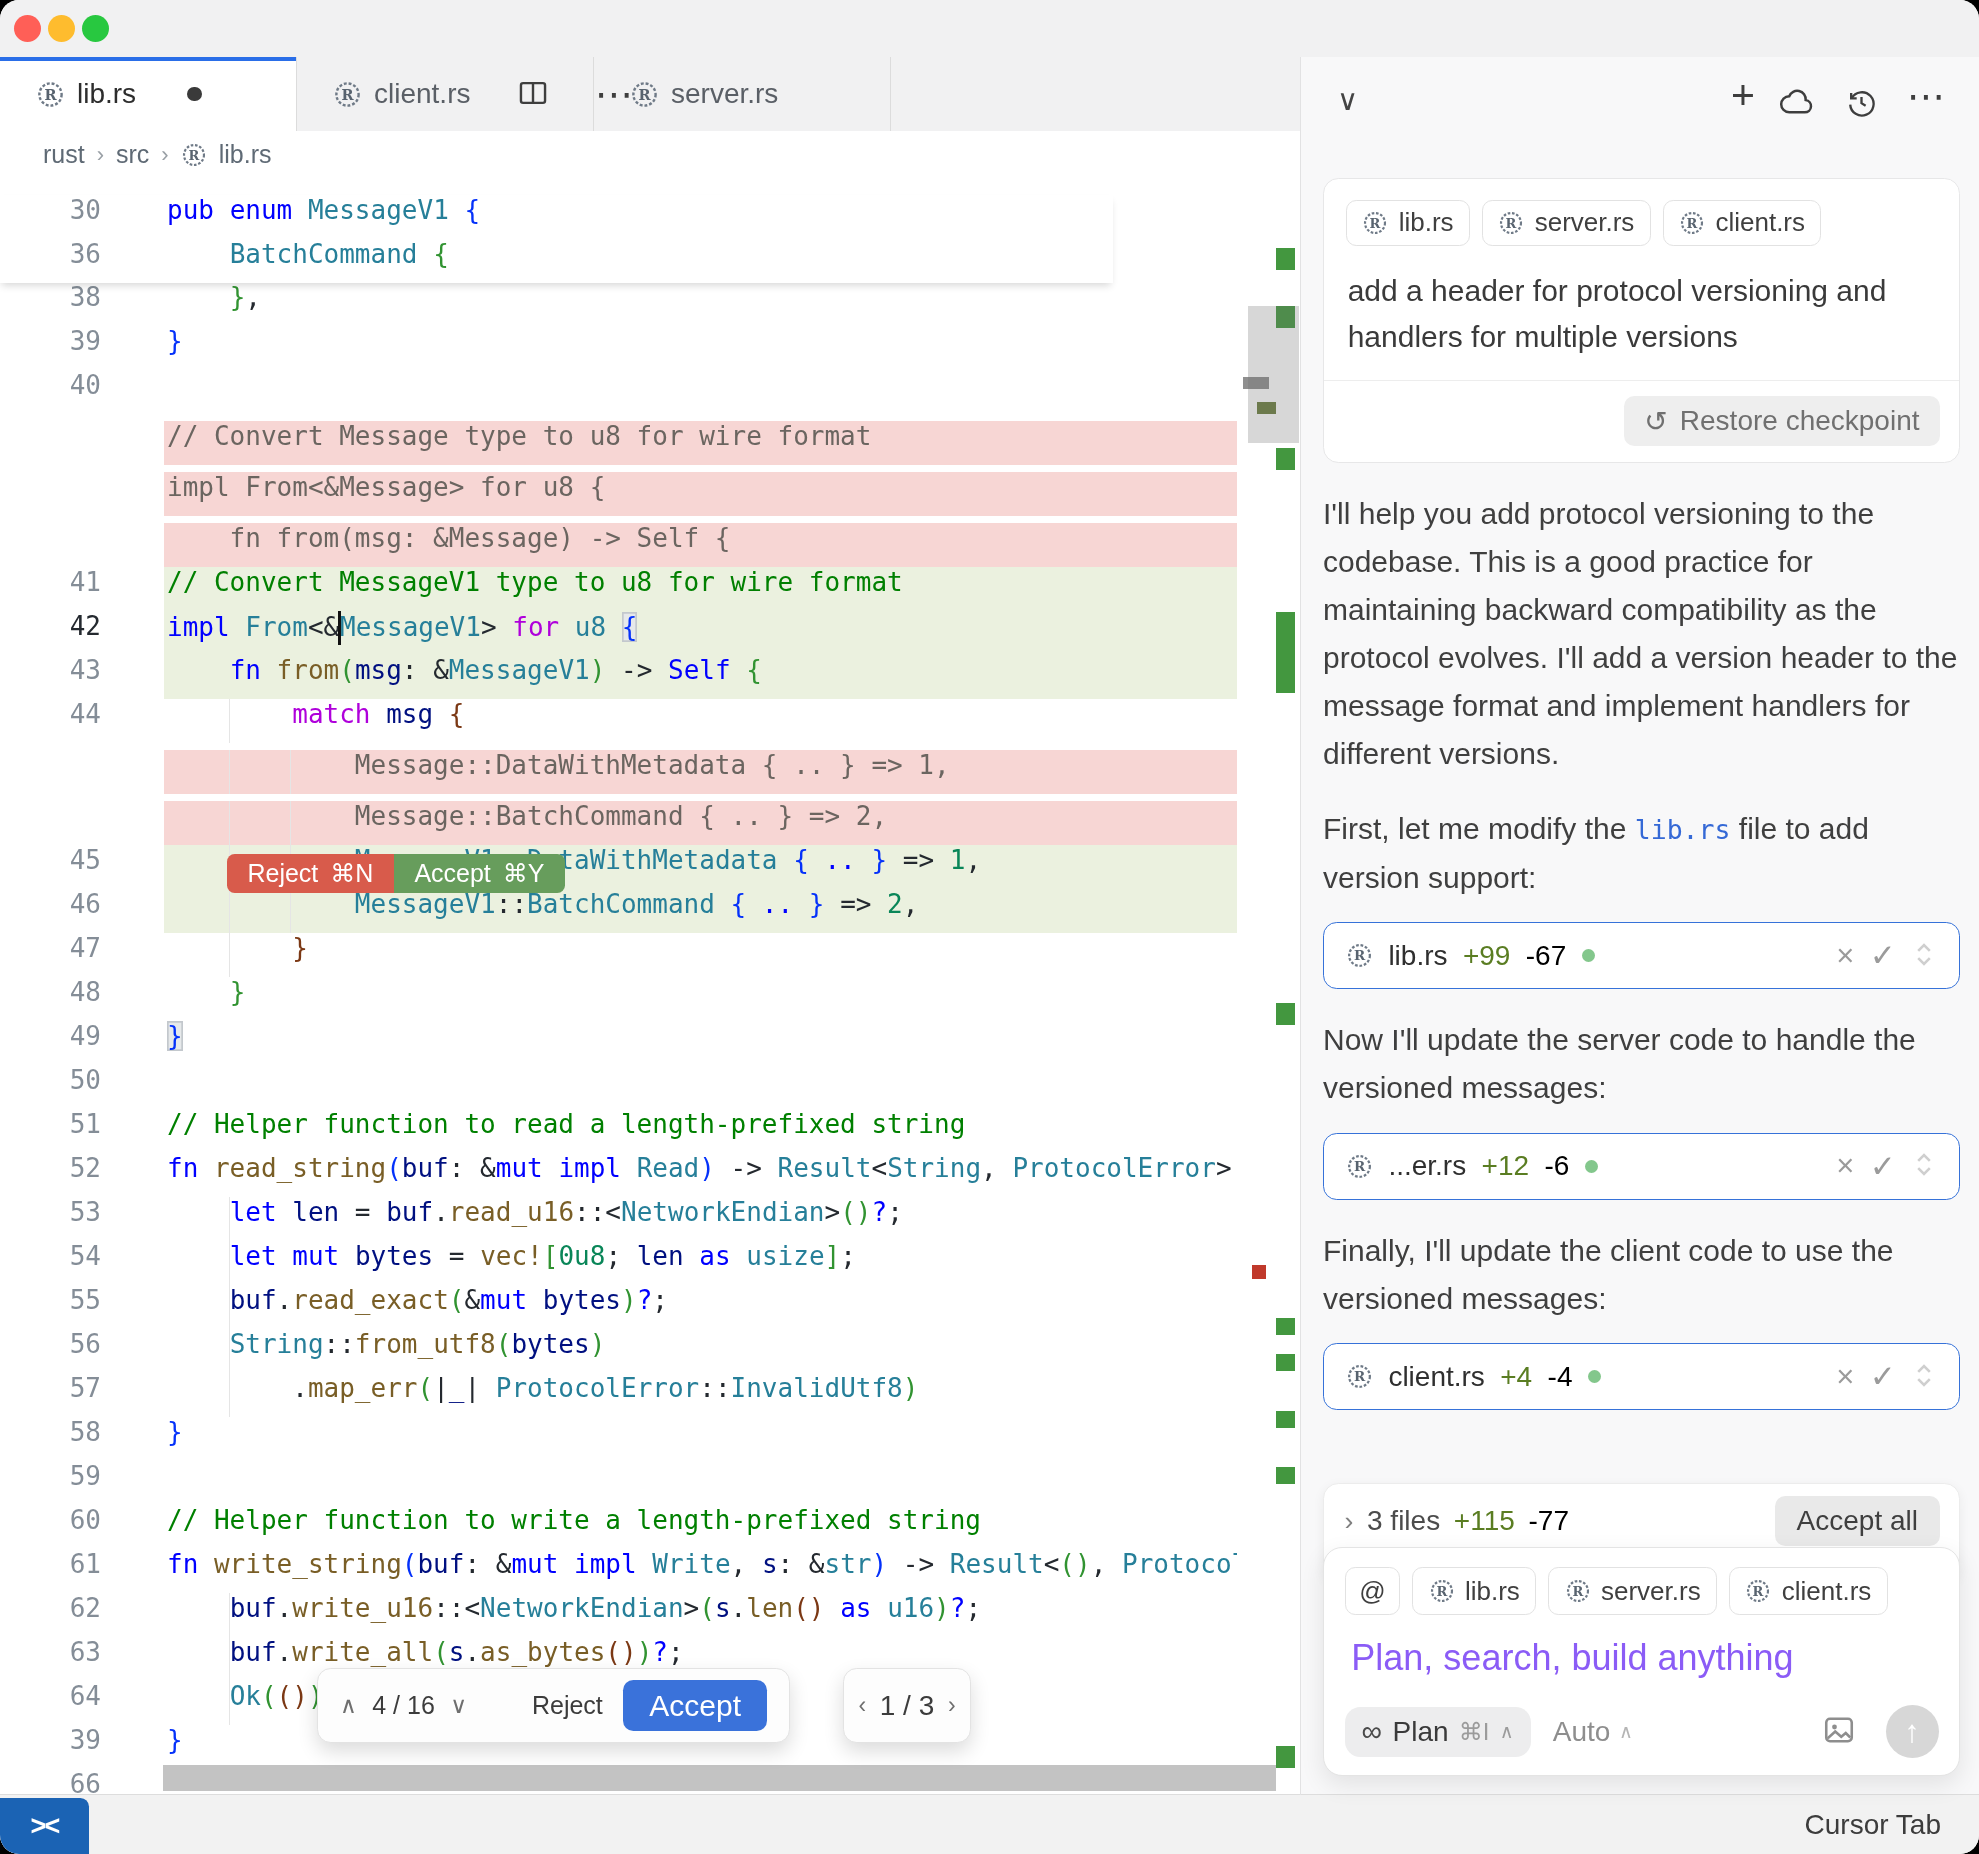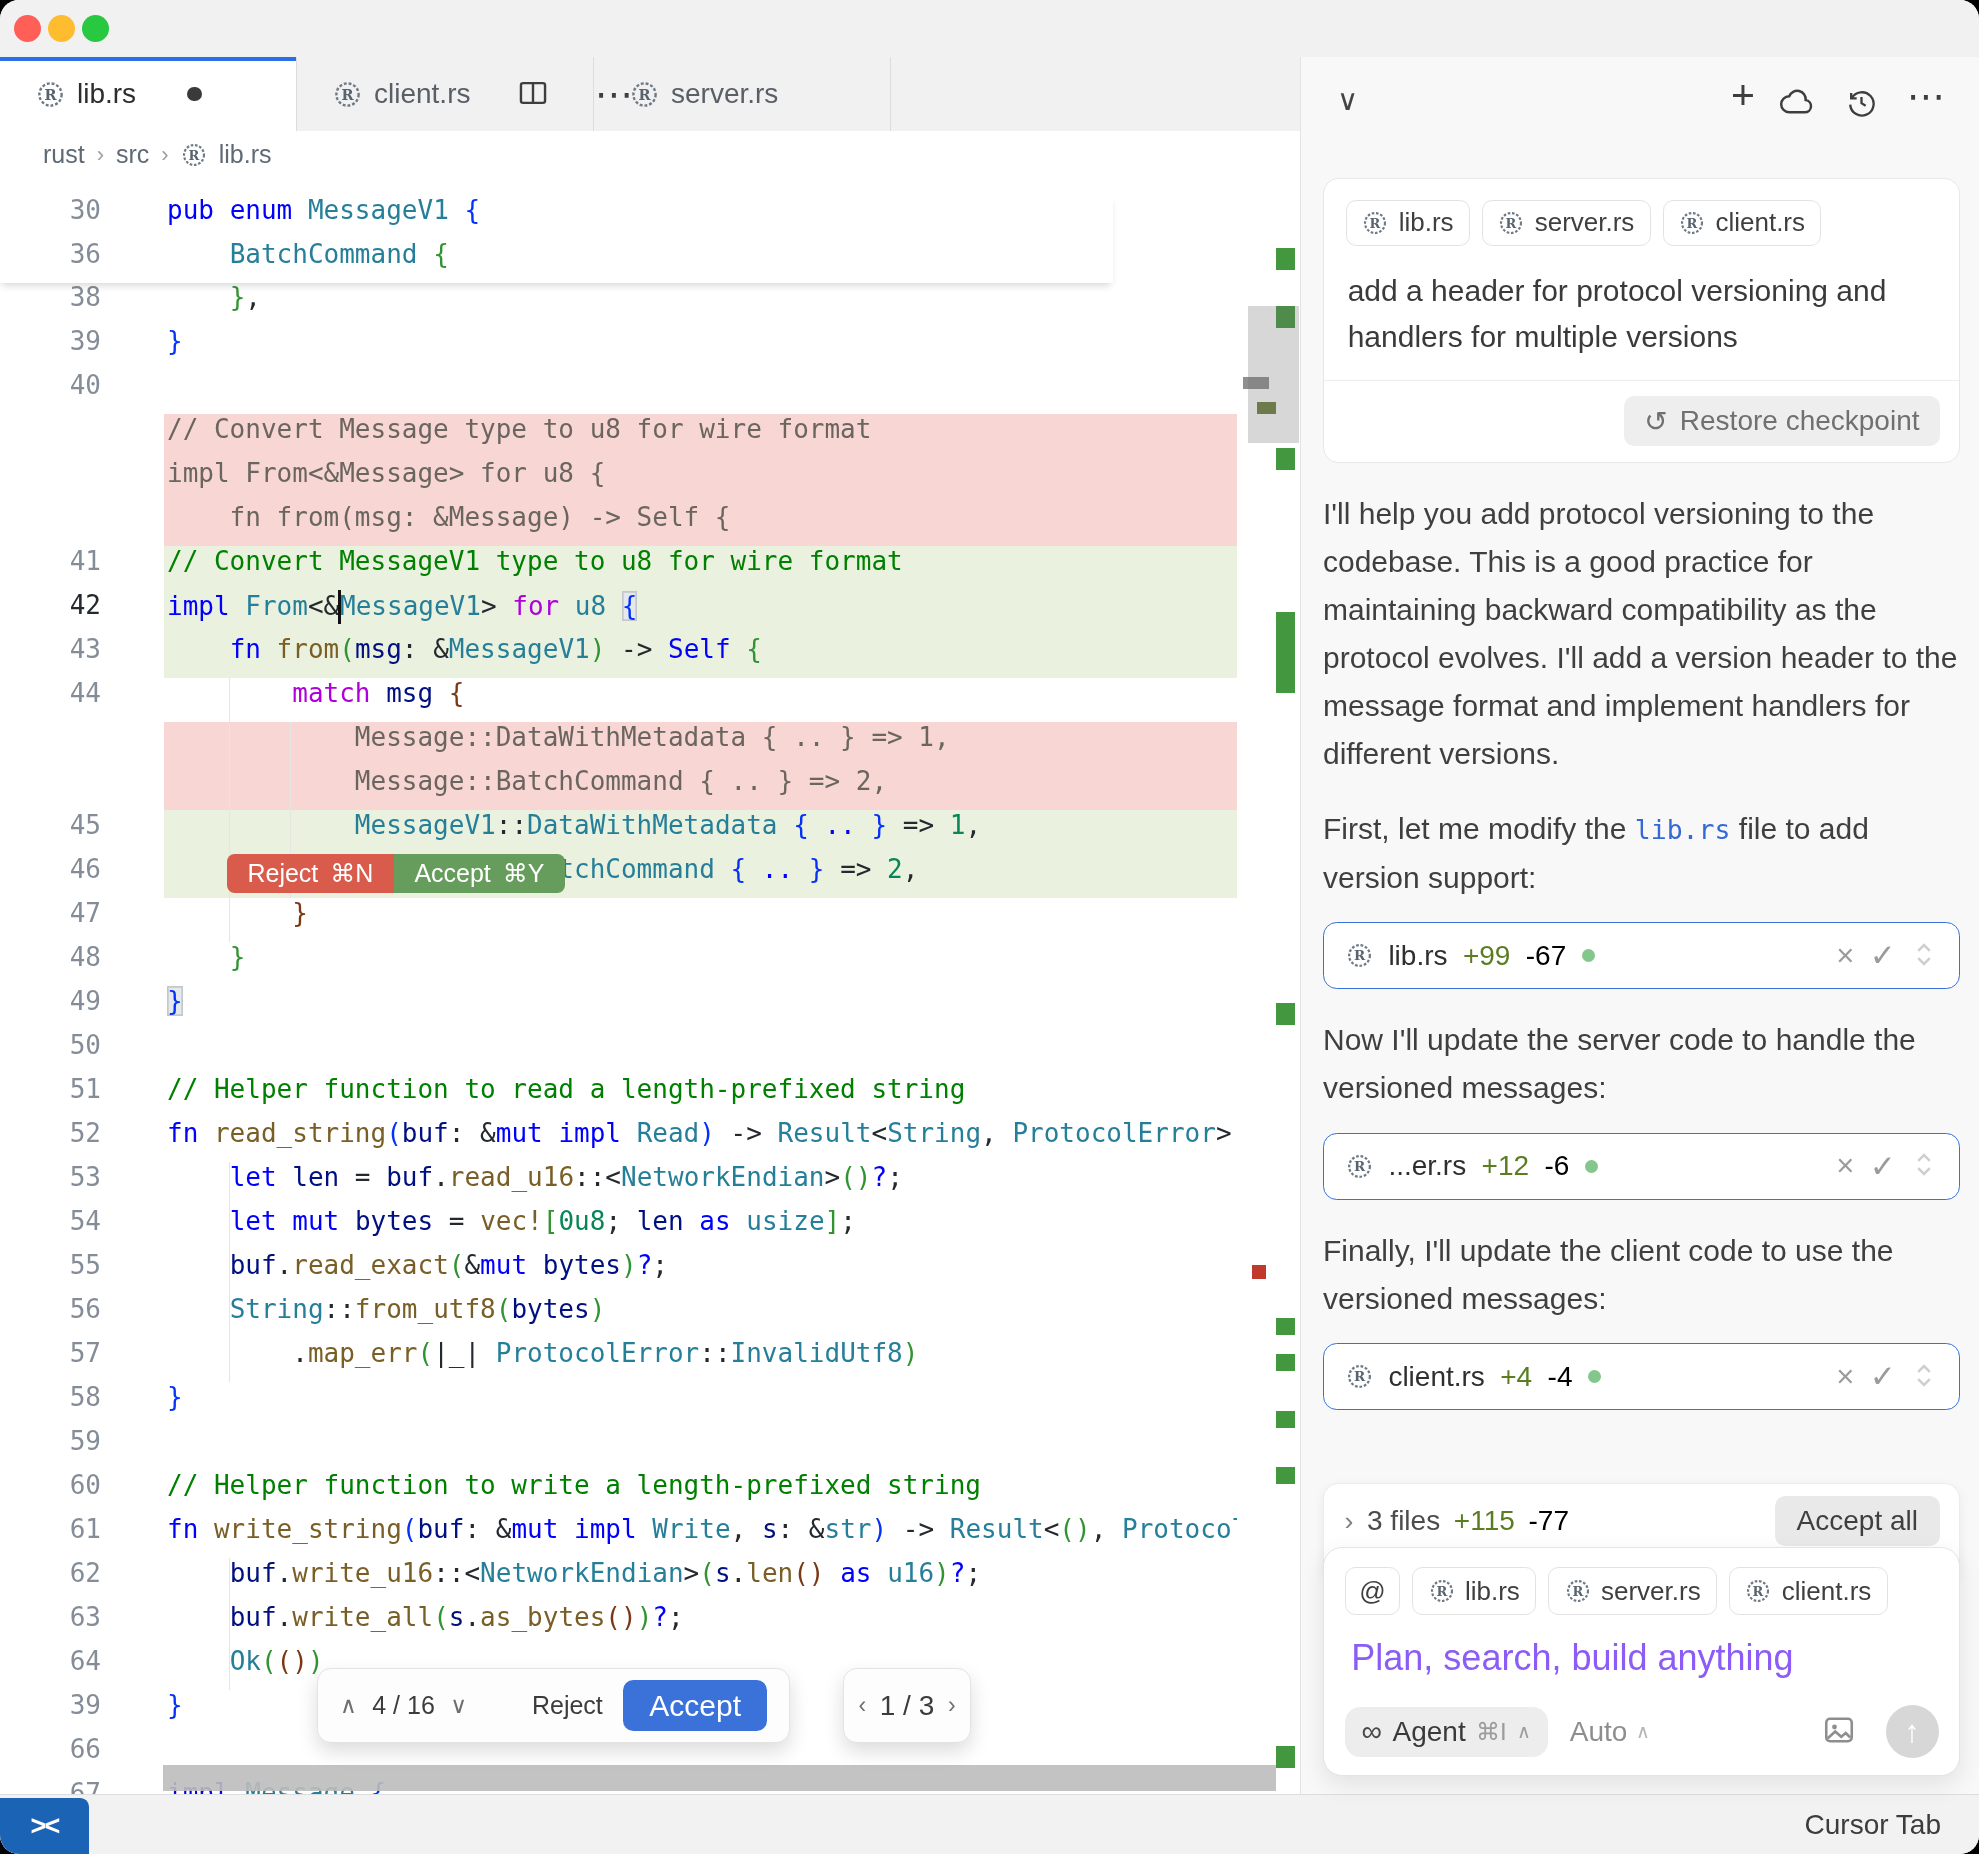--- a/index.html
+++ b/index.html
@@ -22,21 +22,21 @@
   
   #breadcrumb{position:absolute;left:0;top:131px;width:1301px;height:47px;background:#fff;display:flex;align-items:center;gap:12px;padding-left:43px;box-sizing:border-box;font-size:25px;color:#5f6a75;}
   .bc-sep{color:#9aa0a6;font-size:22px;}
 
   
   #editor{position:absolute;left:0;top:178px;width:1301px;height:1616px;background:#fff;overflow:hidden;}
   #sticky-lines{position:absolute;left:0;top:17px;width:1113px;background:#fff;z-index:6;box-shadow:0 5.1px 7.7px -1.7px rgba(0,0,0,.16);}
   #code-lines{position:absolute;left:0;top:104px;width:1301px;}
   .cl{position:relative;height:44px;line-height:44px;white-space:pre;}
   .cl.a{background:linear-gradient(to right,transparent 164px,#ebf1df 164px,#ebf1df 1237px,transparent 1237px);}
-  .cl.d{background:linear-gradient(to right,transparent 164px,#f7d6d4 164px,#f7d6d4 1237px,transparent 1237px);}
+  .cl.d{background:linear-gradient(to right,transparent 164px,#f7d6d4 164px,#f7d6d4 1237px,transparent 1237px);margin-top:7px;}
   .ln{position:absolute;left:0;top:0;width:101px;text-align:right;color:#848d97;font:26px "DejaVu Sans Mono",monospace;}
   .ln.cur{color:#24292f;}
   .lc{position:absolute;left:167px;top:0;right:64px;overflow:hidden;font:26px "DejaVu Sans Mono",monospace;color:#24292f;}
   .ig{position:absolute;top:0;bottom:0;width:0.9px;background:#e5e5e5;}
   .tk.k{color:#0000ff}.tk.c{color:#af00db}.tk.t{color:#267f99}.tk.f{color:#795e26}
   .tk.v{color:#001080}.tk.n{color:#098658}.tk.m{color:#008000}.tk.p{color:#24292f}
   .tk.d{color:#6b6560}.tk.g1{color:#0431fa}.tk.g2{color:#319331}.tk.g3{color:#7b3814}
   .tk.x{background:#e6e9eb;box-shadow:inset 0 0 0 1.7px #c3c8cd;}
   .caret{display:inline-block;width:2.6px;height:34px;background:#111;vertical-align:middle;margin:0 -0.9px;}
 
@@ -379,21 +379,21 @@
               <circle cx="12" cy="12" r="9.2" fill="none" stroke="#6f7a87" stroke-width="2" stroke-dasharray="2.4 1.6"></circle>
               <text x="12" y="16.4" text-anchor="middle" font-size="12" font-family="DejaVu Serif,serif" font-weight="bold" fill="#58636f">R</text>
             </svg>
             <span>client.rs</span>
           </span>
         </div>
       <div id="placeholder">Plan, search, build anything</div>
       <div id="composer-bottom">
         <span id="agent-pill">
           <span class="inf">∞</span>
-          <span class="ag">Agent</span>
+          <span class="ag">Plan</span>
           <span class="kbd">⌘I</span>
           <span class="chev">∧</span>
         </span>
         <span id="auto-sel">
           <span>Auto</span>
           <span class="chev">∧</span>
         </span>
         <span id="img-btn">
           <svg width="36" height="36" viewBox="0 0 24 24" fill="none" stroke="currentColor" stroke-width="1.7">
               <rect x="3.5" y="4.5" width="17" height="15" rx="2.5"></rect>

